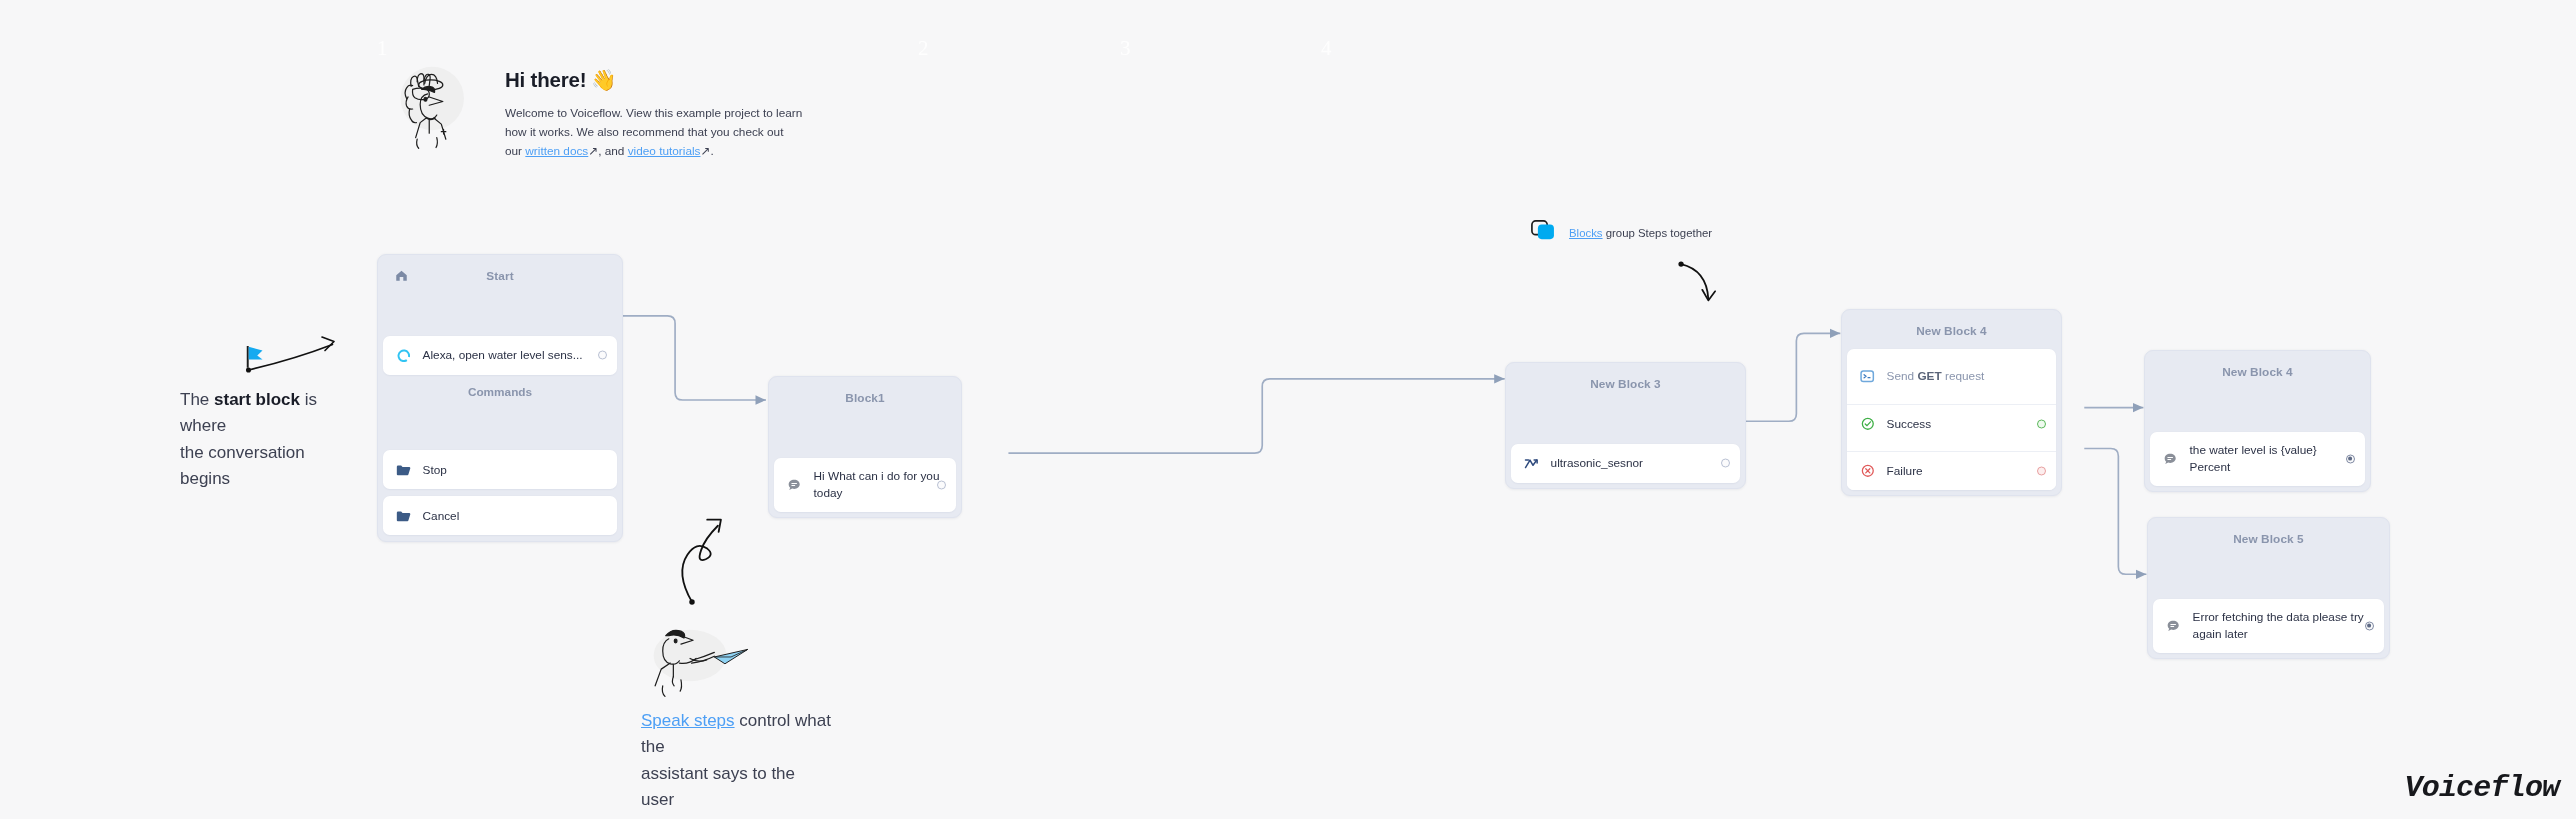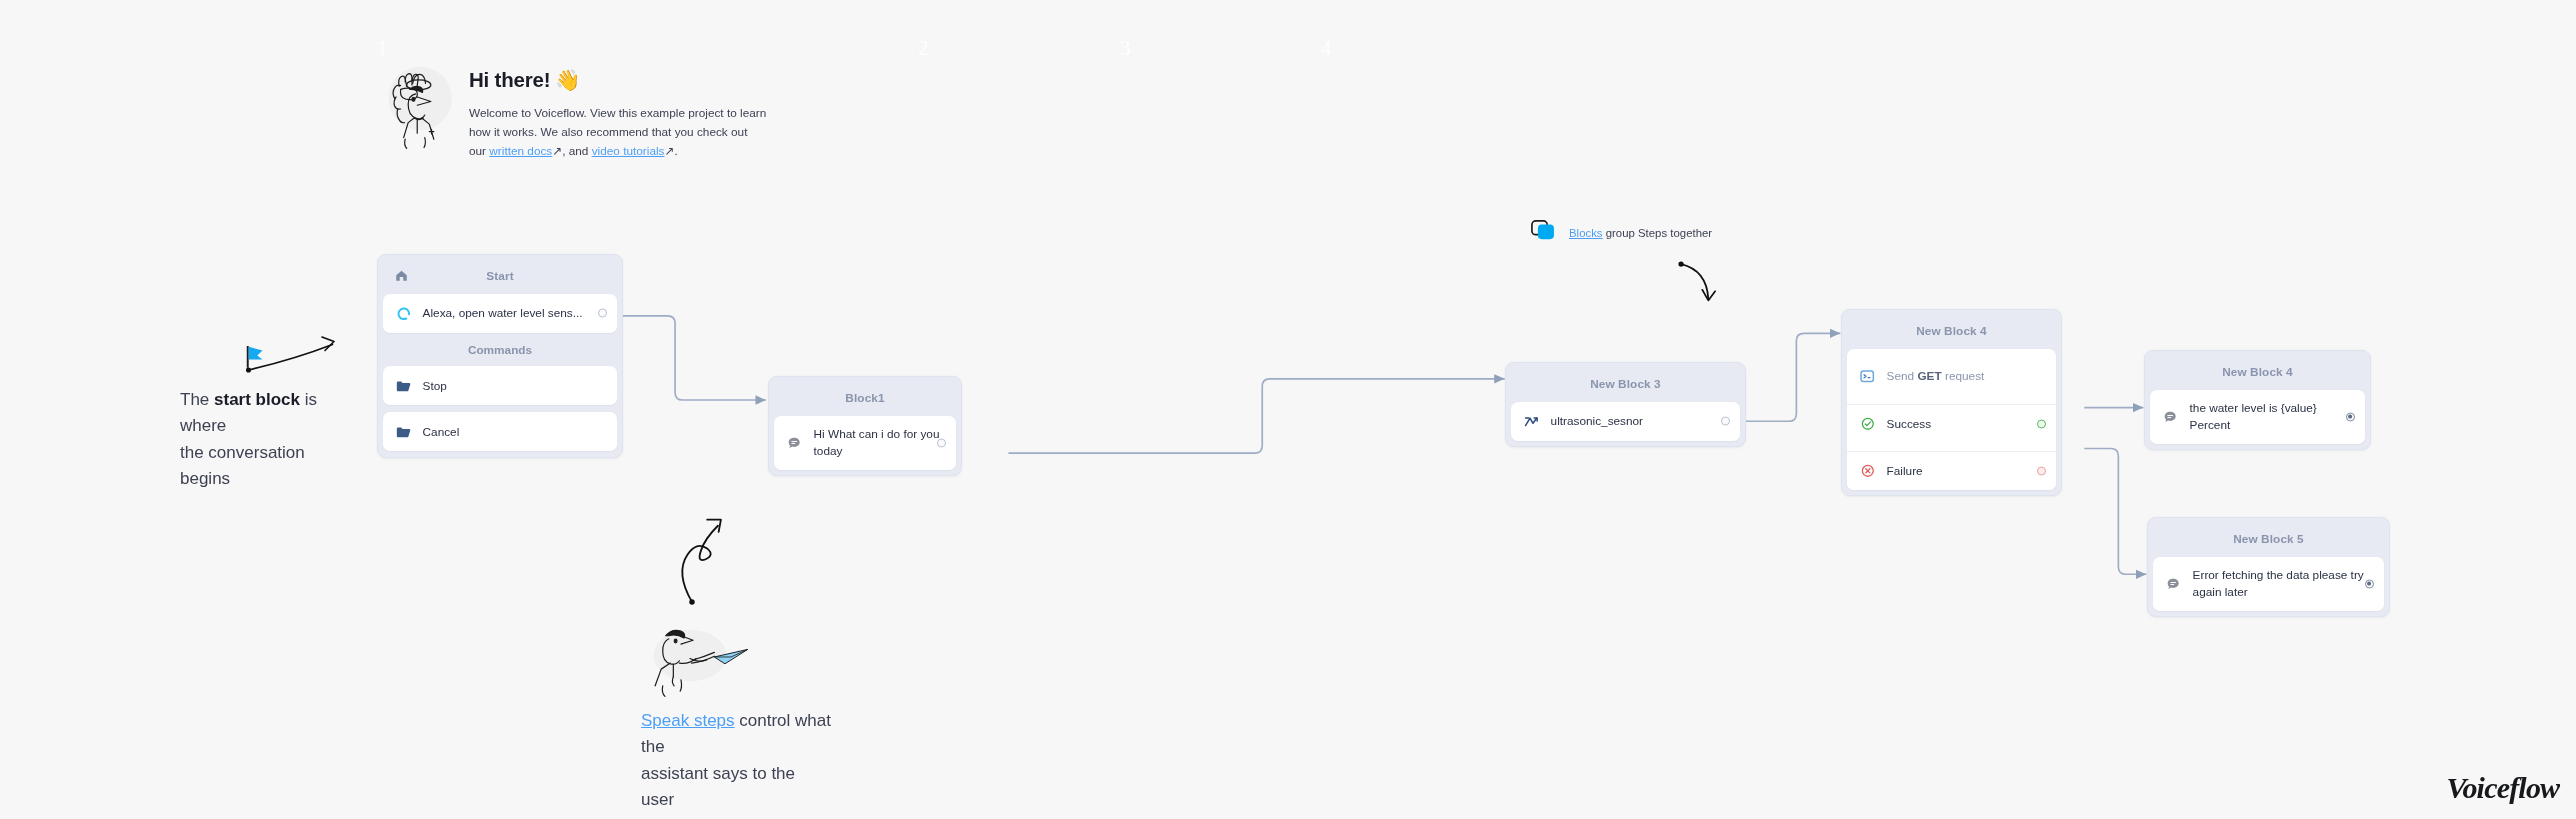--- a/index.html
+++ b/index.html
@@ -23,21 +23,21 @@
     font-size: 21px;
     color: #ffffff;
     opacity: .95;
     user-select: none;
   }
 
   
   #wires { position: absolute; left: 0; top: 0; width: 2576px; height: 819px; pointer-events: none; }
 
   
-  .hero { position: absolute; left: 378px; top: 59px; width: 500px; display: flex; gap: 8px; }
+  .hero { position: absolute; left: 390px; top: 59px; width: 500px; display: flex; gap: 32px; }
   .hero-illus { width: 83px; height: 91px; flex: 0 0 83px; }
   .hero-copy { padding-top: 9px; }
   .hero-title {
     font-size: 20.5px; font-weight: bold; color: #1a1d28;
     letter-spacing: -0.2px; margin-bottom: 12px;
   }
   .hero-body { font-size: 11.8px; line-height: 1.62; color: #3d4152; max-width: 303px; }
   .lnk { color: #4d9ff5; text-decoration: underline; cursor: pointer; }
 
   
@@ -63,20 +63,21 @@
   .step {
     background: #ffffff;
     border-radius: 6.8px;
     display: flex;
     align-items: center;
     gap: 10.6px;
     padding: 10.6px 12px;
     min-height: 39px;
     position: relative;
     box-shadow: 0 0.8px 1.5px rgba(40,55,90,.05);
+    margin-top: 42px;
   }
   .step + .step { margin-top: 6.8px; justify-content: flex-end; }
   .step-stack { background:#fff; border-radius:6.8px; box-shadow:0 0.8px 1.5px rgba(40,55,90,.05); overflow:hidden;}
   .step-stack .step { box-shadow:none; border-radius:0; margin-top:8px; }
   .step-stack .step + .step { border-top: 0.8px solid #eceff5; }
 
   .step-icon { flex: 0 0 16.7px; width: 16.7px; height: 16.7px; display:flex; align-items:center; justify-content:center; }
   .step-label { font-size: 11.8px; color: #2b3145; line-height: 1.38; flex: 1; }
   .step-label.muted { color: #8a95ad; }
   .step-label b { color: #5d6craps; }
@@ -102,21 +103,21 @@
 
   
   .anno { position: absolute; font-size: 17px; line-height: 1.55; color: #3d4152; }
   .anno b { color:#1a1d28; }
 
   .blocks-anno { position:absolute; left:1531px; top:220px; display:flex; align-items:center; gap:12px; }
   .blocks-anno .txt { font-size:11.4px; color:#3d4152; white-space:nowrap; }
 
   .logo {
     position:absolute; right: 16.7px; bottom: 13.6px;
-    font-family: Liberation Serif, serif;
+    font-family: Liberation Mono, monospace;
     font-style: italic; font-weight: bold;
     font-size: 30px; color: #17181c; letter-spacing:-0.8px;
   }
 </style>
 </head>
 <body>
 
 <div id="canvas">
 
   <div class="bg-marker" style="left:377px;top:36px">1</div>

